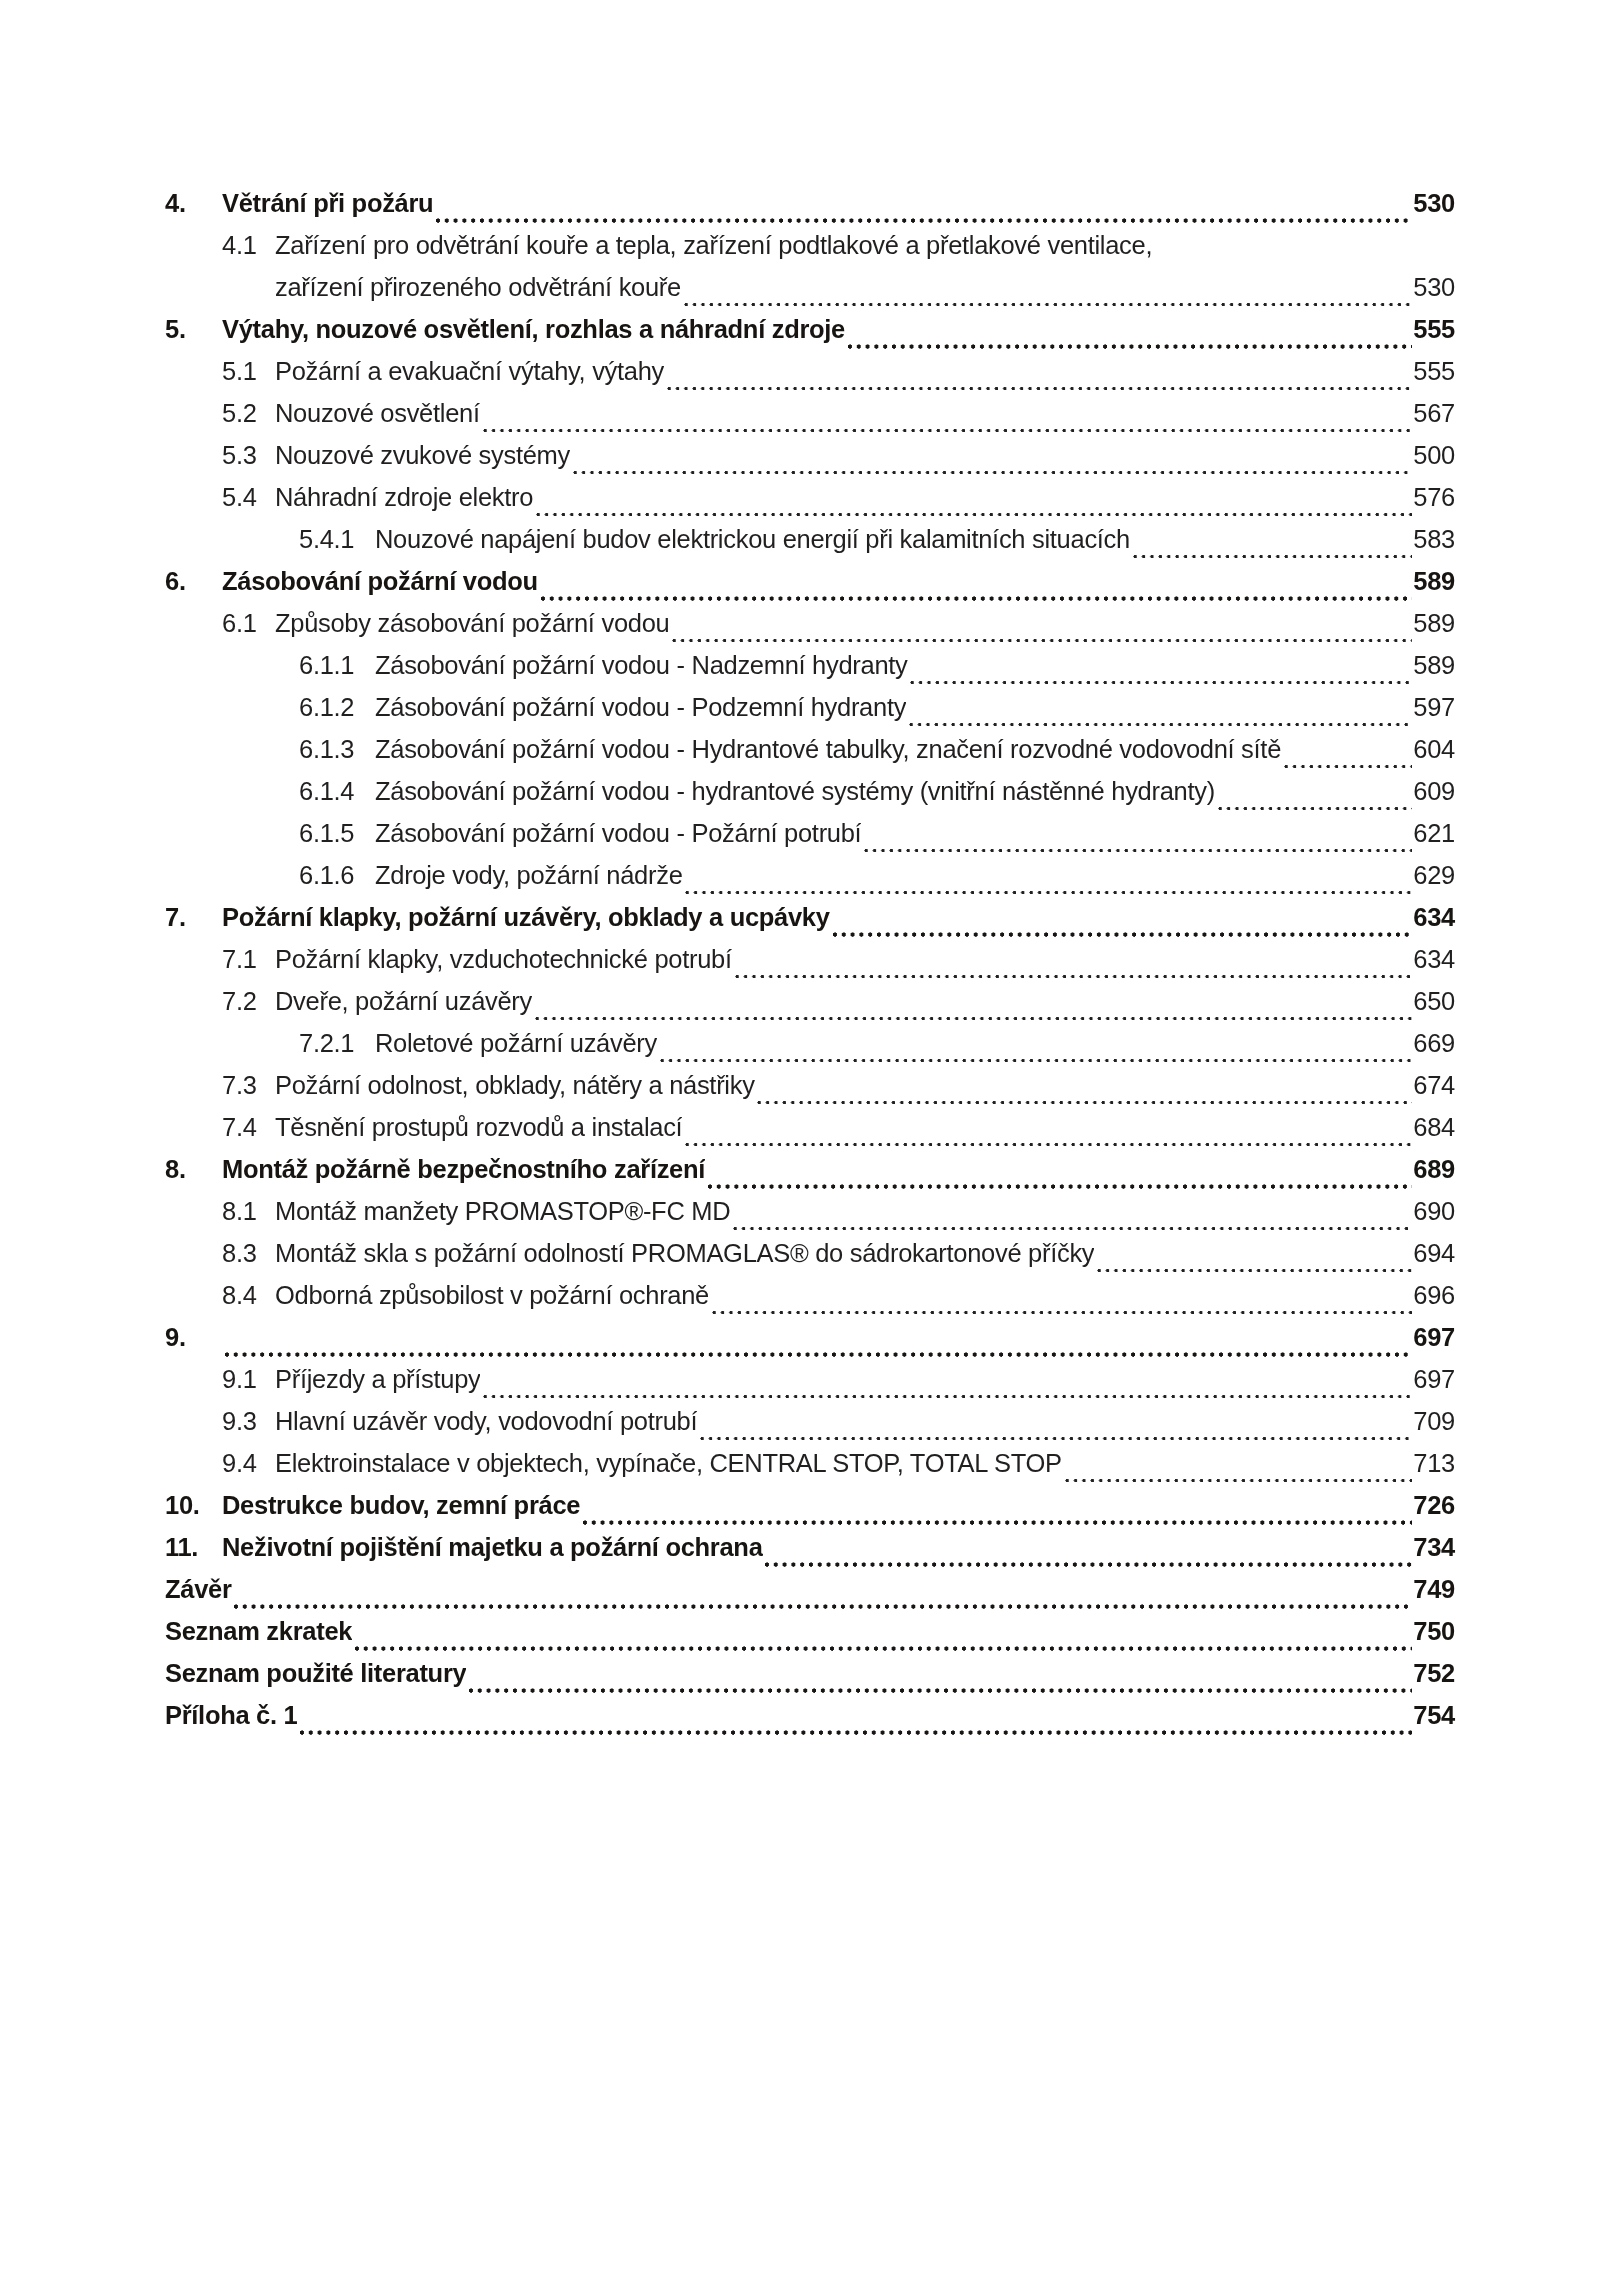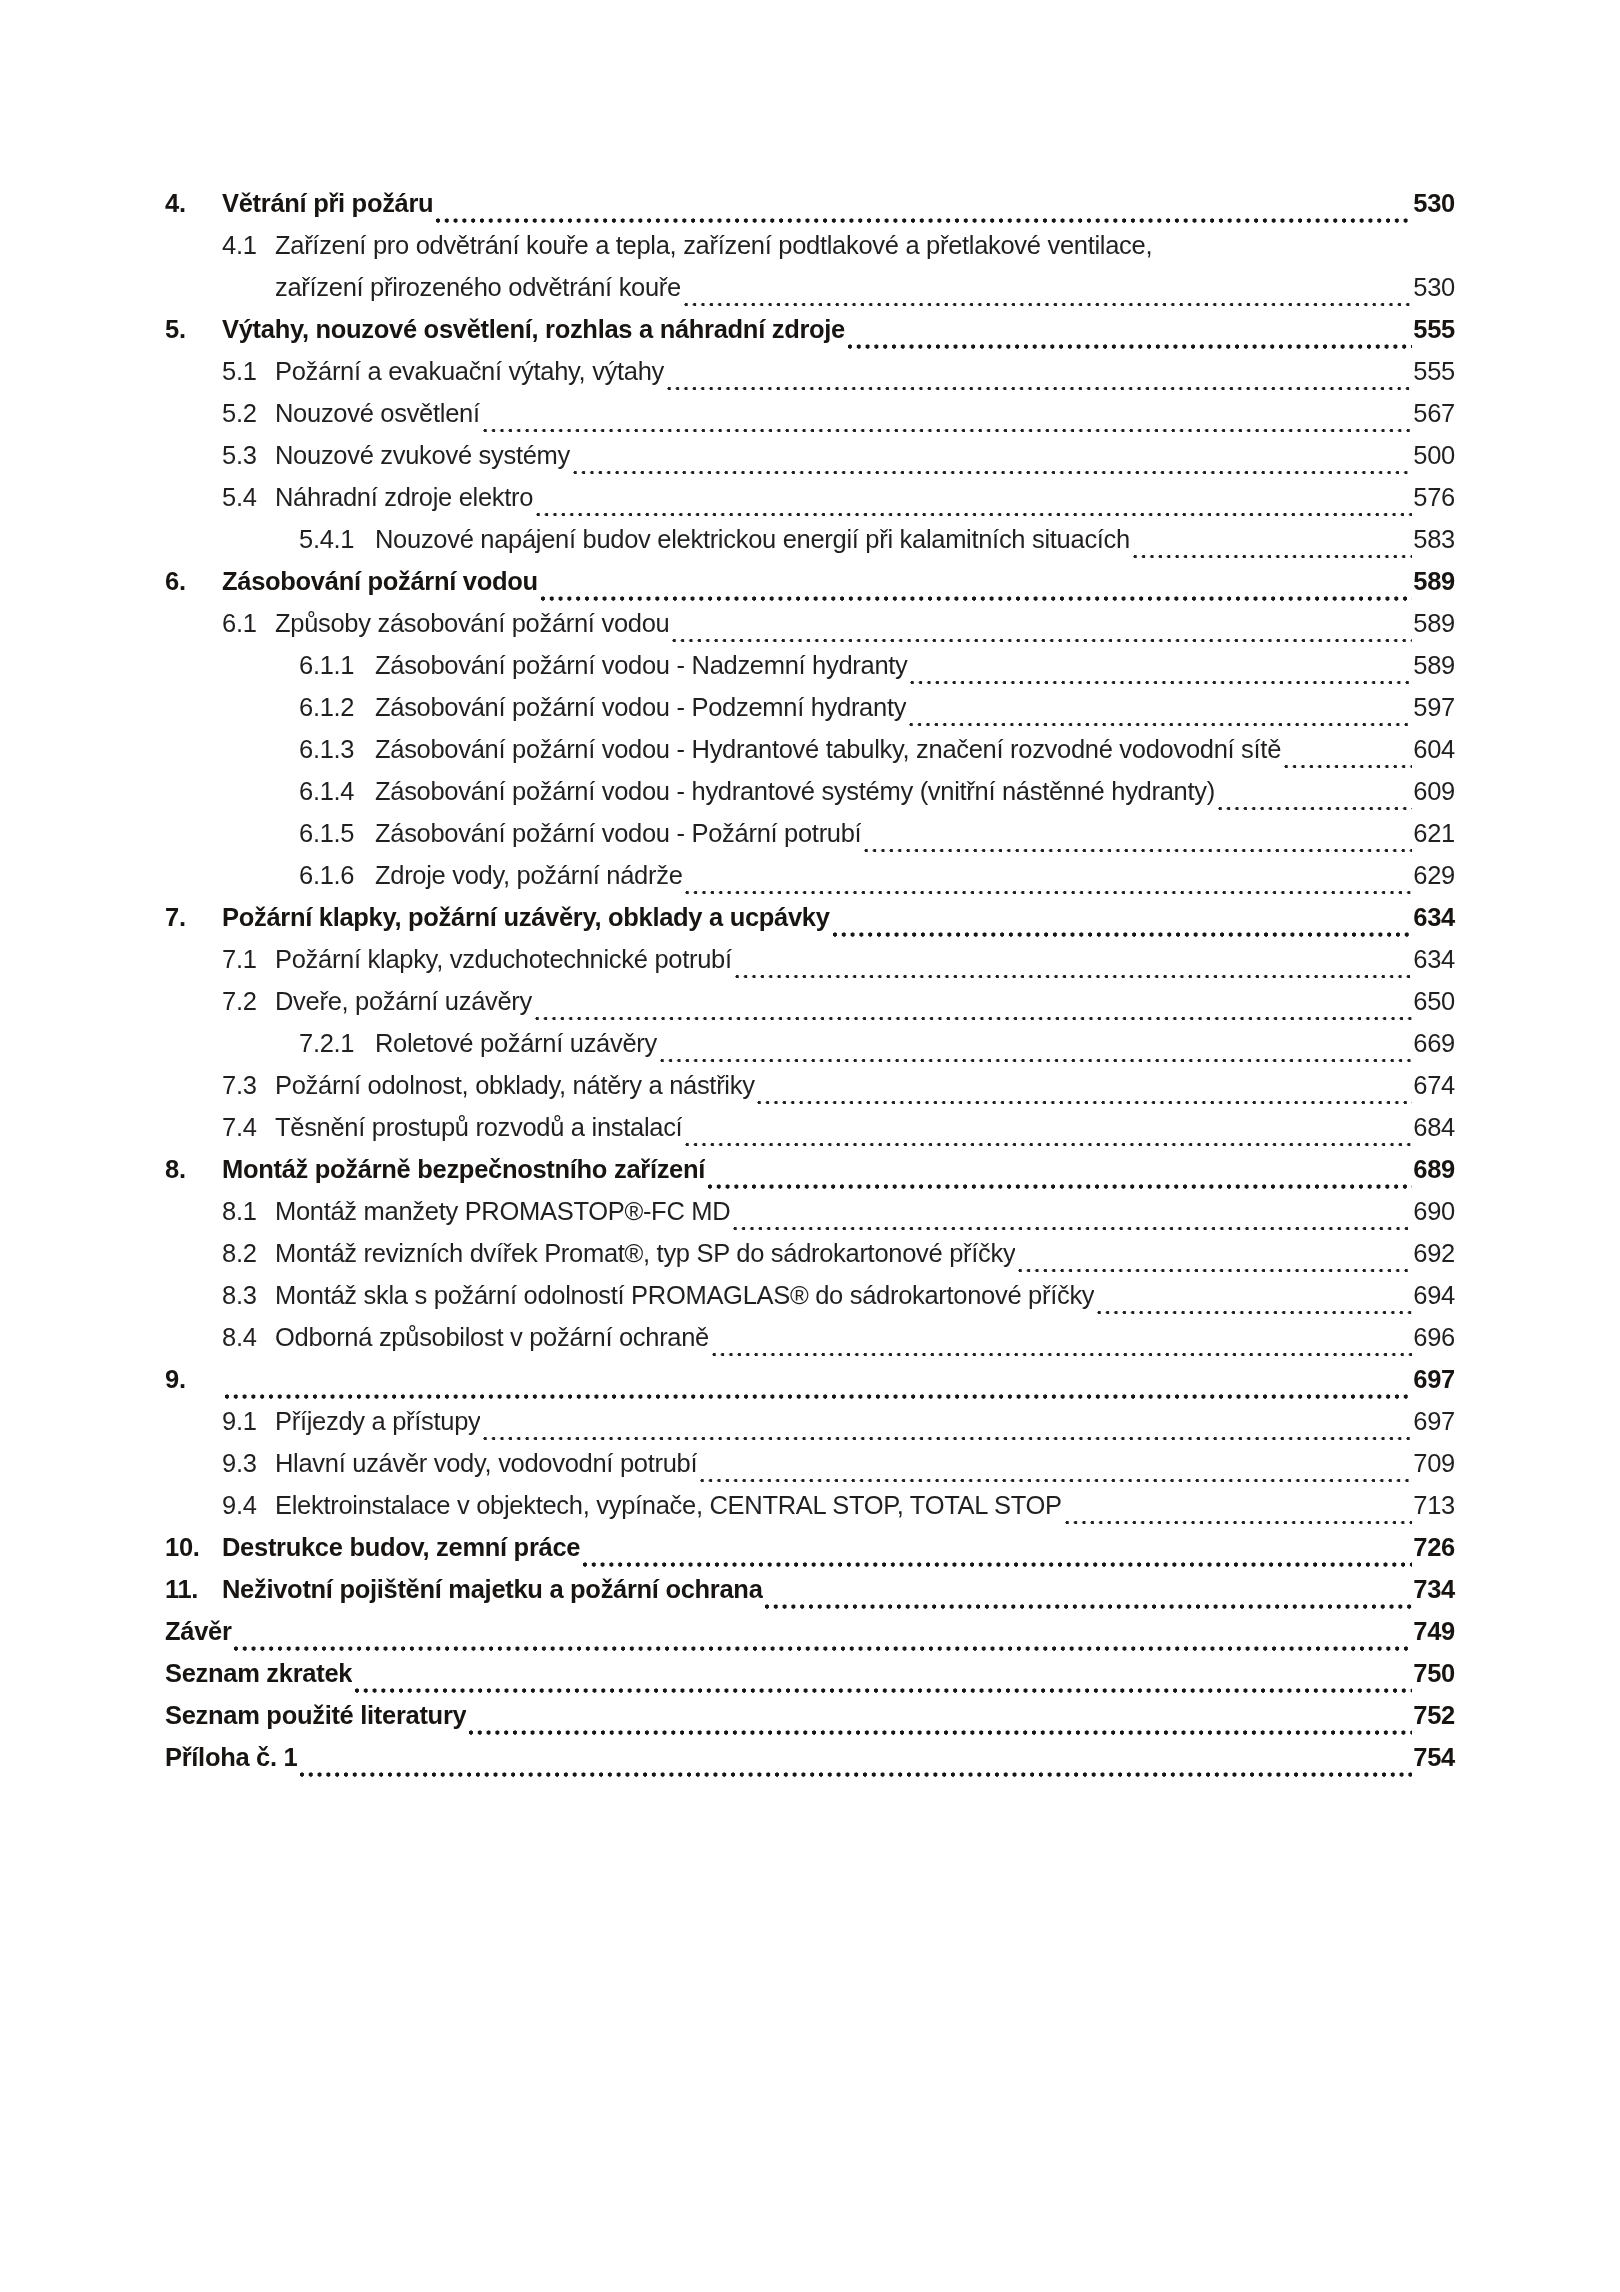--- a/index.html
+++ b/index.html
@@ -203,26 +203,20 @@
       <span class="leader"></span>
       <span class="page">689</span>
     </div>
     <div class="toc-row level-2">
       <span class="num">8.1</span>
       <span class="label">Montáž manžety PROMASTOP®-FC MD</span>
       <span class="leader"></span>
       <span class="page">690</span>
     </div>
     <div class="toc-row level-2">
-      <span class="num">8.2</span>
-      <span class="label">Montáž revizních dvířek Promat®, typ SP do sádrokartonové příčky</span>
-      <span class="leader"></span>
-      <span class="page">692</span>
-    </div>
-    <div class="toc-row level-2">
       <span class="num">8.3</span>
       <span class="label">Montáž skla s požární odolností PROMAGLAS® do sádrokartonové příčky</span>
       <span class="leader"></span>
       <span class="page">694</span>
     </div>
     <div class="toc-row level-2">
       <span class="num">8.4</span>
       <span class="label">Odborná způsobilost v požární ochraně</span>
       <span class="leader"></span>
       <span class="page">696</span>

